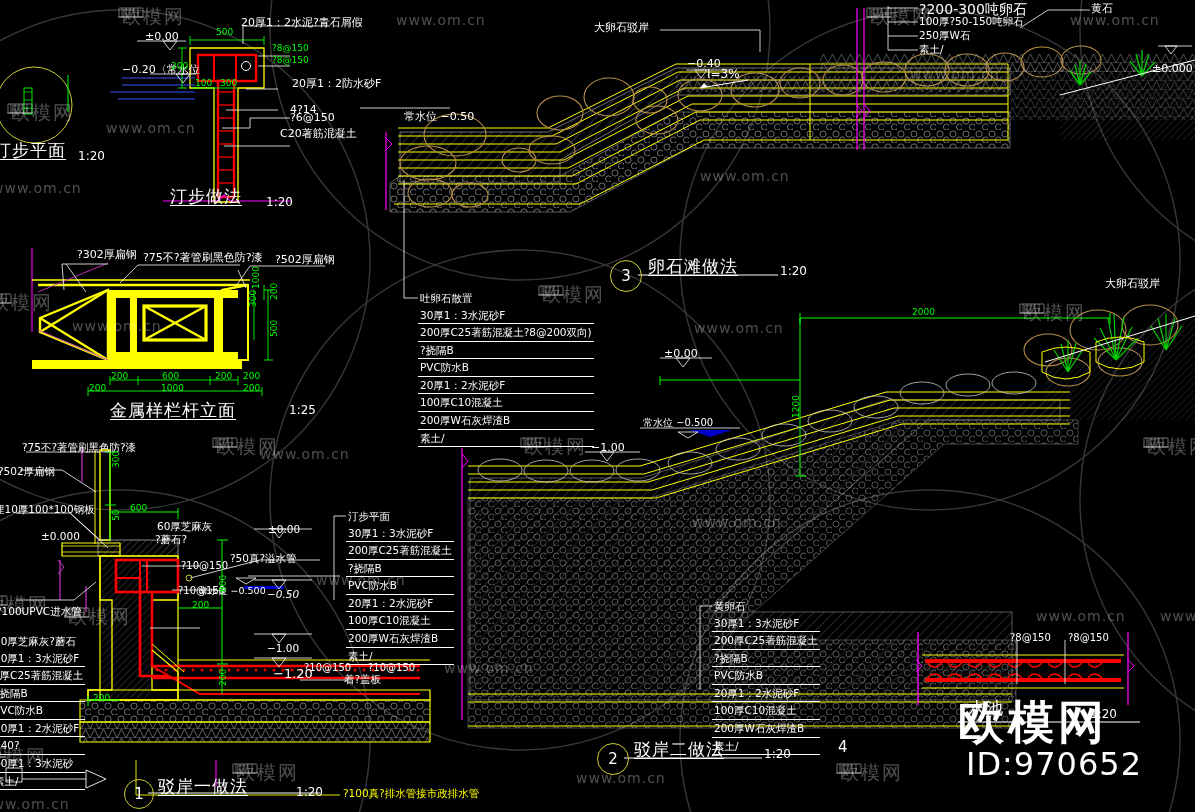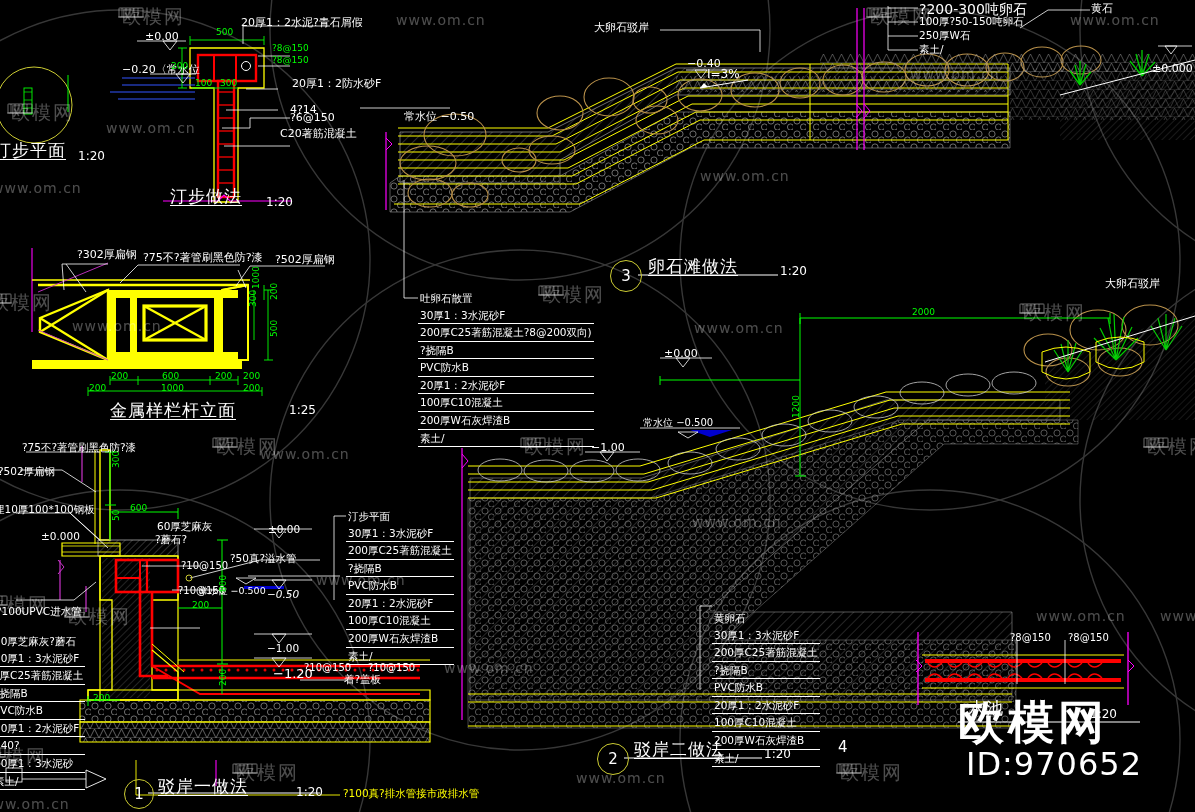--- a/index.html
+++ b/index.html
@@ -597,21 +597,21 @@
     <div>200厚C25著筋混凝土</div>
     <div>?挠隔B</div>
     <div>PVC防水B</div>
     <div>20厚1：2水泥砂F</div>
     <div>100厚C10混凝土</div>
     <div>200厚W石灰焊渣B</div>
     <div>素土/</div>
   </div>
 
   <div class="specbox" style="left:712px;top:598px;">
-    <div style="border-bottom:none;margin-top:12px;">黄卵石</div>
+    <div style="border-bottom:none;">黄卵石</div>
     <div>30厚1：3水泥砂F</div>
     <div>200厚C25著筋混凝土</div>
     <div>?挠隔B</div>
     <div>PVC防水B</div>
     <div>20厚1：2水泥砂F</div>
     <div>100厚C10混凝土</div>
     <div>200厚W石灰焊渣B</div>
     <div>素土/</div>
   </div>
 

